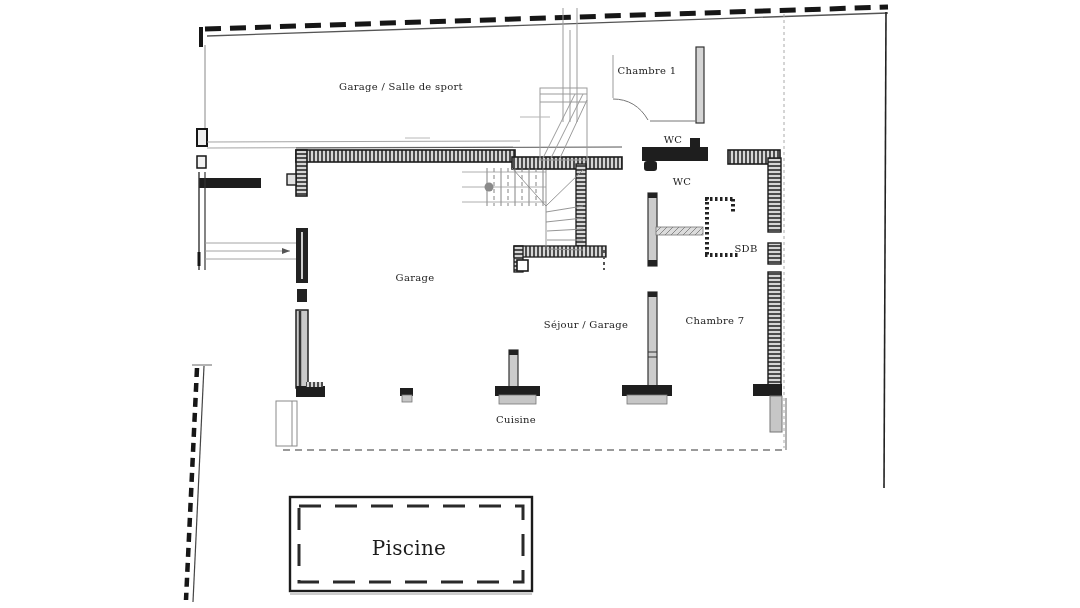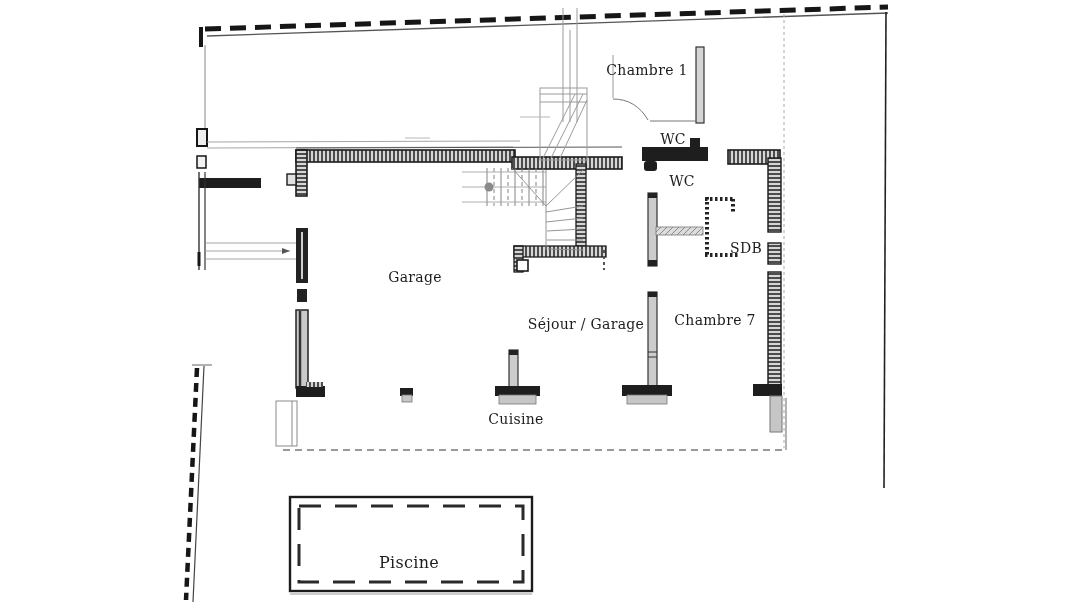--- a/index.html
+++ b/index.html
@@ -3,23 +3,23 @@
 <meta charset="utf-8">
 <style>
   html,body{margin:0;padding:0;background:#fff;}
   #canvas{
     position:relative;width:1080px;height:608px;background:var(--paper,#fff);
     overflow:hidden;font-family:"DejaVu Serif","Liberation Serif",serif;
   }
   #plan-svg{position:absolute;left:0;top:0;}
   .room-label{
     position:absolute;transform:translate(-50%,-50%);
-    color:var(--ink,#1c1c1c);font-size:14px;letter-spacing:.3px;white-space:nowrap;
+    color:var(--ink,#1c1c1c);font-size:10px;letter-spacing:.3px;white-space:nowrap;
   }
-  .room-label.big{font-size:16px;margin-top:14px;}
+  .room-label.big{font-size:20px;}
 </style>
 </head>
 <body>
 
 <div id="canvas">
 
   <svg id="plan-svg" width="1080" height="608" viewBox="0 0 1080 608">
     <defs>
 
       <pattern id="hatchH" width="4" height="14" patternUnits="userSpaceOnUse">
@@ -190,20 +190,21 @@
       <line x1="786" y1="450" x2="786" y2="398" stroke="#9a9a9a" stroke-width="1.5"></line>
     </g>
 
     <g>
       <rect x="290" y="497" width="242" height="94" fill="none" stroke="#1b1b1b" stroke-width="2.4"></rect>
       <rect x="299" y="506" width="224" height="76" fill="none" stroke="#2a2a2a" stroke-width="3" stroke-dasharray="22 14"></rect>
       <line x1="290" y1="594" x2="532" y2="594" stroke="#999" stroke-width="1"></line>
     </g>
   </svg>
 
+  <div class="room-label" style="left:401px;top:86px">Garage / Salle de sport</div>
   <div class="room-label" style="left:647px;top:70px">Chambre 1</div>
   <div class="room-label" style="left:673px;top:139px">WC</div>
   <div class="room-label" style="left:682px;top:181px">WC</div>
   <div class="room-label" style="left:746px;top:248px">SDB</div>
   <div class="room-label" style="left:415px;top:277px">Garage</div>
   <div class="room-label" style="left:586px;top:324px">Séjour / Garage</div>
   <div class="room-label" style="left:715px;top:320px">Chambre 7</div>
   <div class="room-label" style="left:516px;top:419px">Cuisine</div>
   <div class="room-label big" style="left:409px;top:548px">Piscine</div>
 

